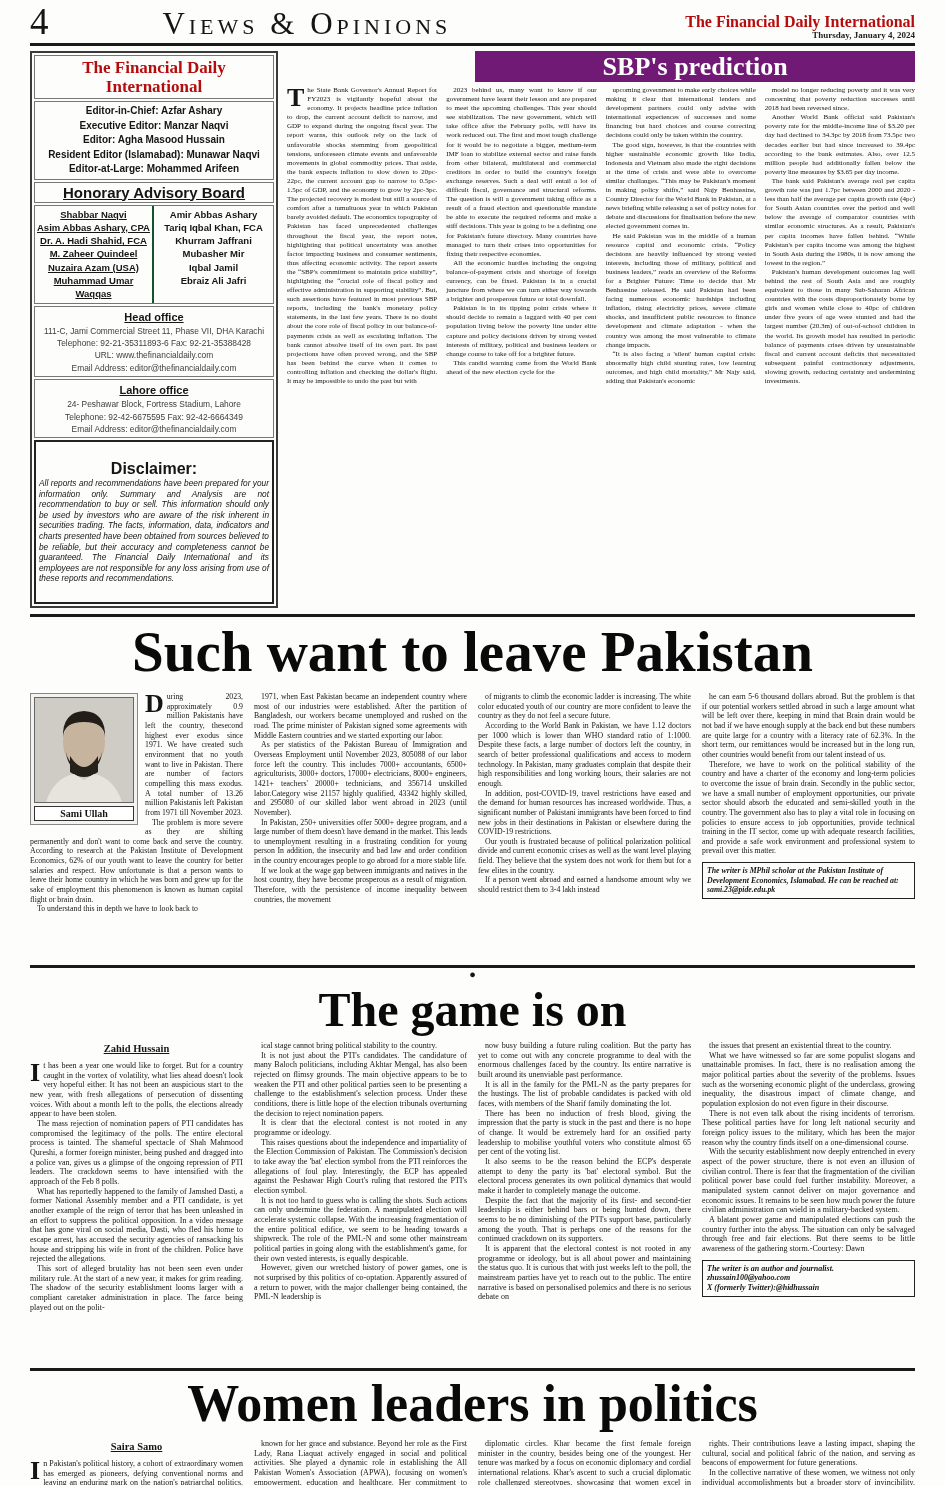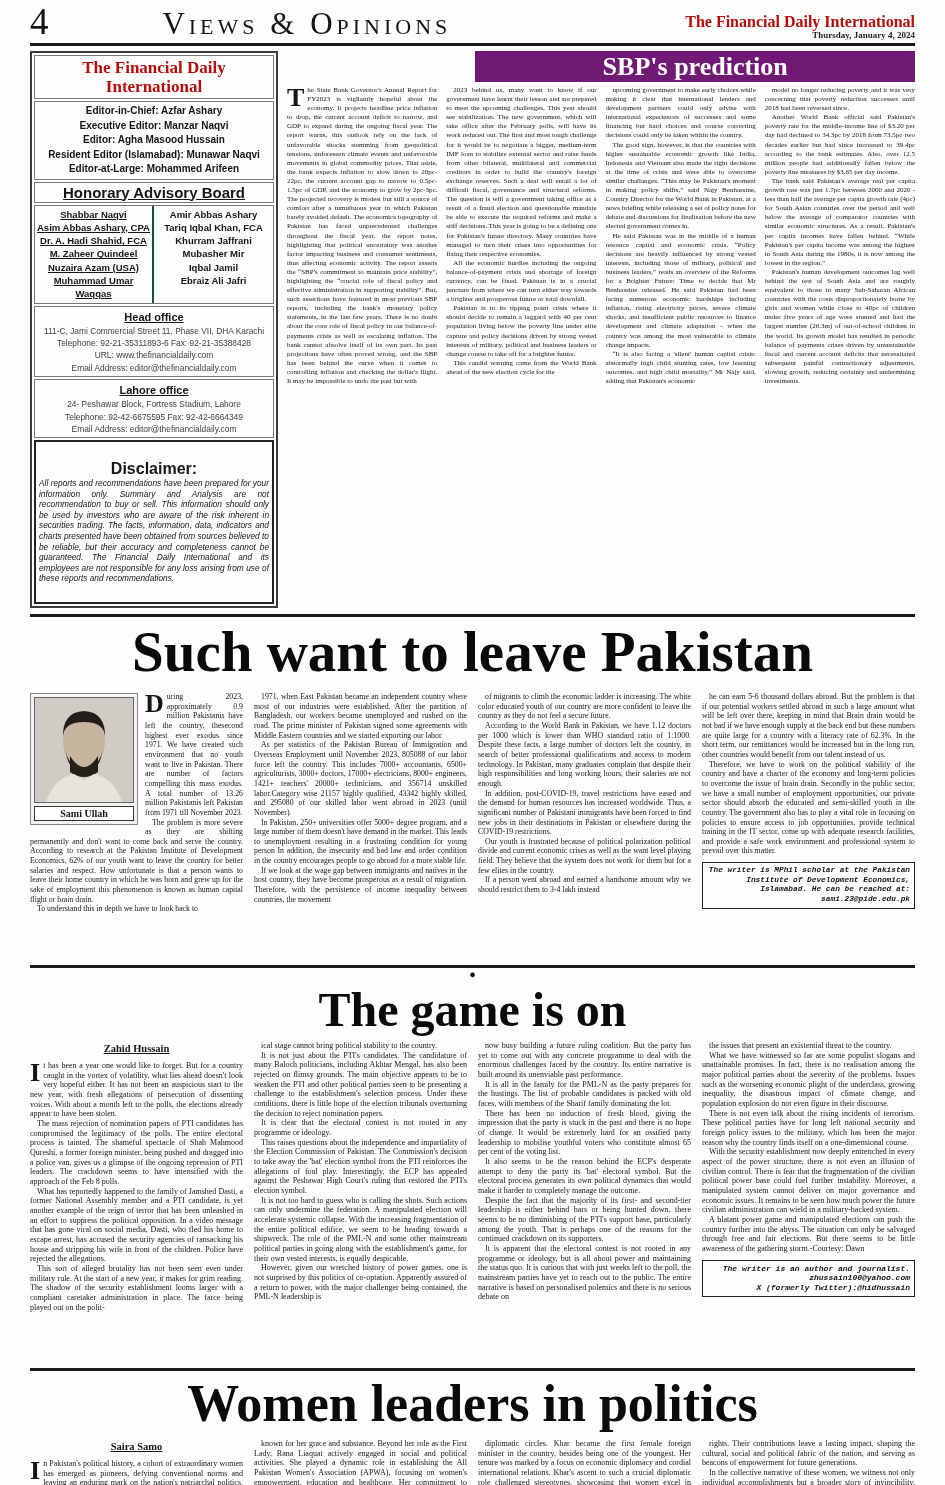--- a/index.html
+++ b/index.html
@@ -61,22 +61,22 @@
   .game-body .col p,.women-body .col p{font-size:8px;line-height:1.21;}
   .women-body{height:198px;}
   .byline{text-align:center;font-weight:bold;font-size:10.5px;margin:2px 0 7px;text-decoration:underline;}
 
   .photo-box{float:left;width:108px;border:1px solid #888;background:#f4f3f1;padding:3px;margin:1px 7px 3px 0;}
   .photo{display:block;width:100%;height:106px;border:1px solid #666;background:#d9d6d1;}
   .photo-caption{border:1px solid #333;margin-top:3px;text-align:center;font-weight:bold;
        font-size:10px;padding:1px 0;background:#fff;}
 
   .credit-box{border:1px solid #222;margin-top:6px;padding:3px 4px;}
-  .credit-box p{font-style:italic;font-weight:bold;text-align:right;
-       text-indent:0 !important;font-size:8.2px;line-height:1.32;font-family:Liberation Mono, monospace;}
+  .credit-box p{font-style:italic;font-weight:bold;text-align:left;
+       text-indent:0 !important;font-size:8.2px;line-height:1.32;}
   .divider-dot{text-align:center;font-size:11px;line-height:11px;margin:1px 0 2px;}
 </style>
 </head>
 <body>
 
 <div class="page">
 
   <div class="hdr">
     <div class="pgnum">4</div>
     <div class="section-title">Views &amp; Opinions</div>

